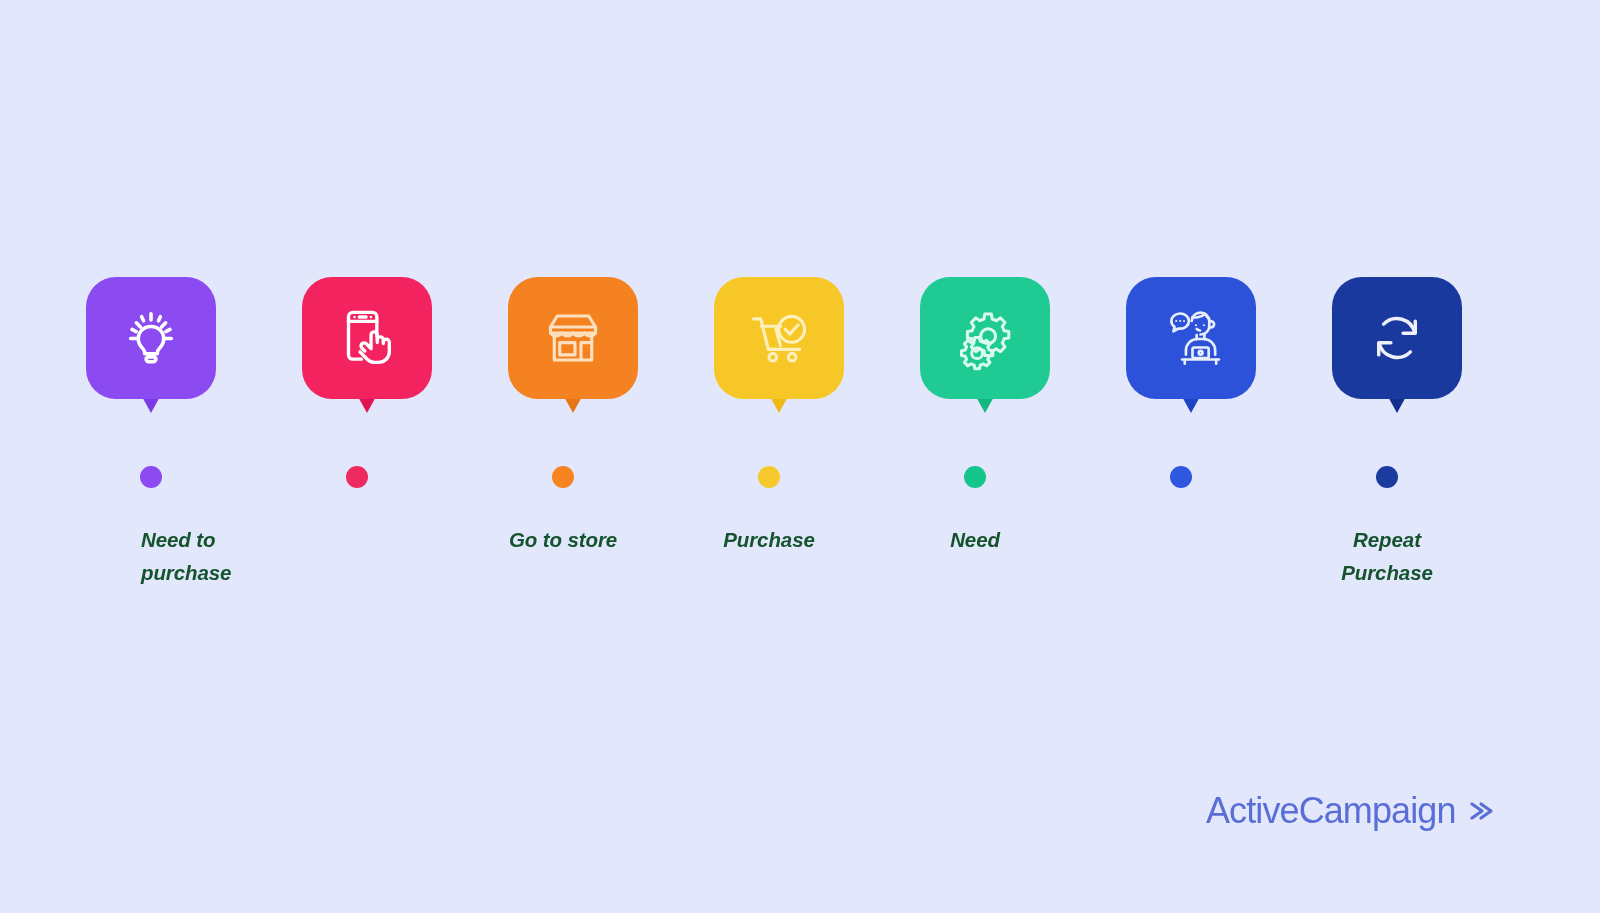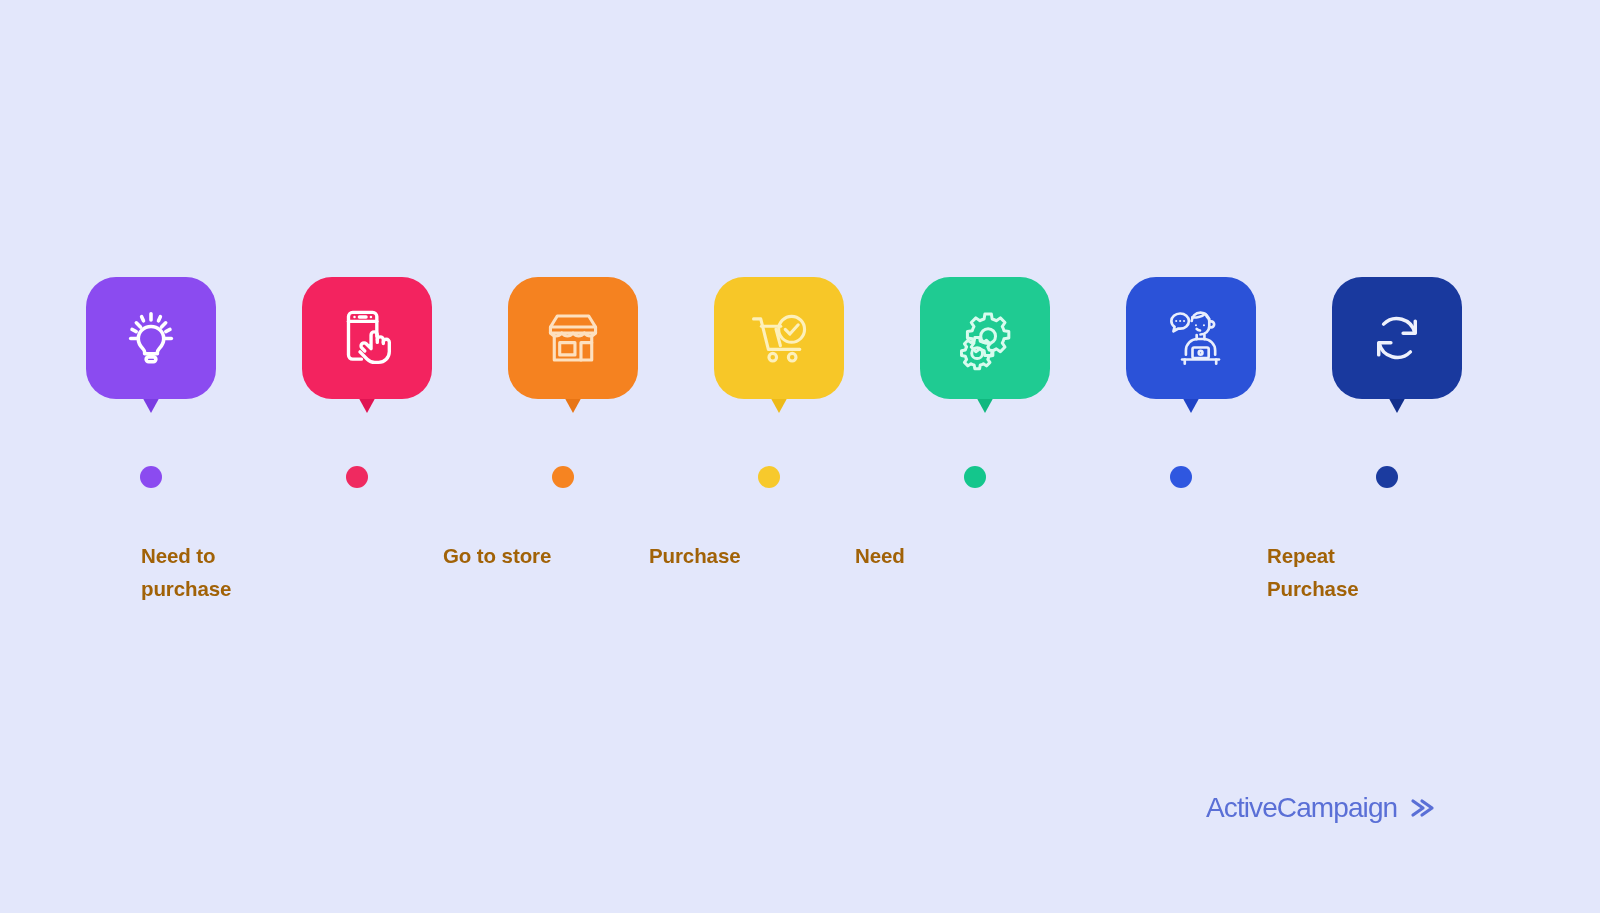--- a/index.html
+++ b/index.html
@@ -76,42 +76,43 @@
   
   .labels {
     position: absolute;
     top: 523px;
     left: 0;
     width: 1600px;
     height: 120px;
   }
   .step-label {
     position: absolute;
-    top: 16px;
+    top: 0;
     font-size: 20.5px;
     font-weight: bold;
     line-height: 1.62;
-    color: #a16207;
+    color: #14532d;
     letter-spacing: -0.1px;
     white-space: pre-line;
+    font-style: italic;
   }
   .lbl-left { text-align: left; }
-  .lbl-center { }
+  .lbl-center { text-align: center; }
 
   
   .brand {
     position: absolute;
     left: 1206px;
     top: 793px;
     display: flex;
     align-items: center;
     gap: 9px;
   }
   .brand-name {
-    font-size: 28px;
+    font-size: 36px;
     font-weight: 500;
     color: #5a6fd6;
     letter-spacing: -0.9px;
     line-height: 1;
   }
   .brand-chevron {
     display: block;
     width: 30px;
     height: 30px;
   }

